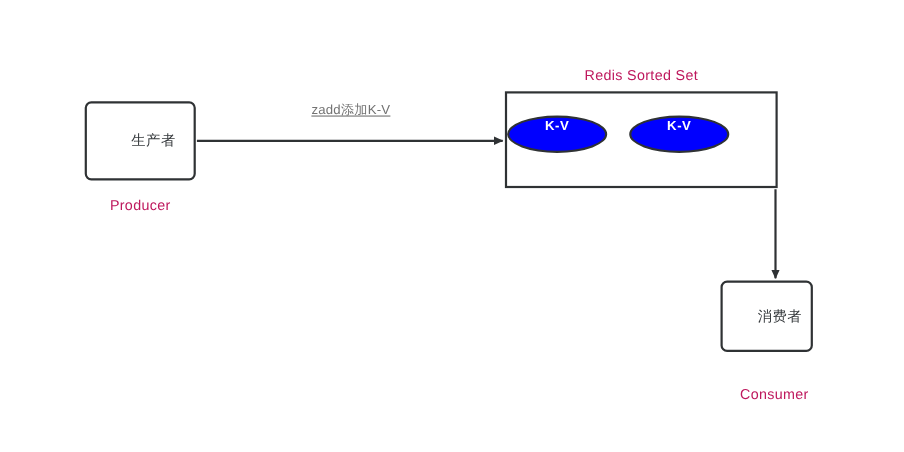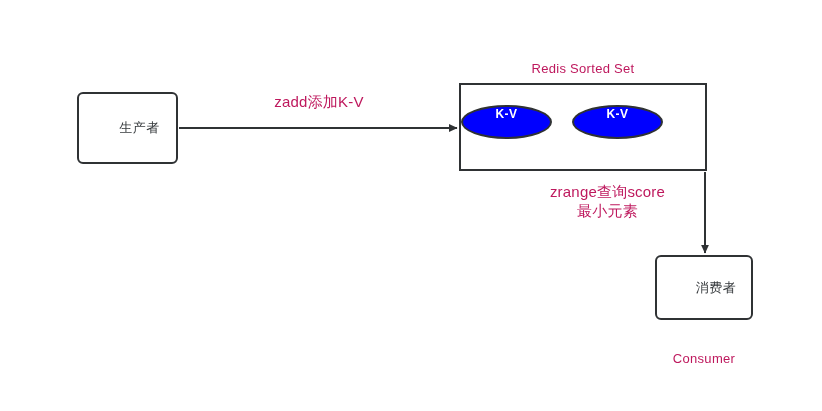--- a/index.html
+++ b/index.html
@@ -41,21 +41,21 @@
     left: 459px;
     top: 83px;
     width: 248px;
     height: 88px;
     align-items: flex-start;
     justify-content: flex-start;
   }
   #consumer-box {
     left: 655px;
     top: 255px;
-    width: 98px;
+    width: 84px;
     height: 65px;
   }
   .caption {
     position: absolute;
     color: #be185d;
     font-size: 13px;
     letter-spacing: 0.3px;
     white-space: nowrap;
   }
   #producer-caption {
@@ -104,25 +104,26 @@
   .edge-svg {
     position: absolute;
     left: 0;
     top: 0;
     width: 822px;
     height: 411px;
     pointer-events: none;
   }
   .edge-label {
     position: absolute;
-    color: #be185d;
-    font-size: 15px;
+    color: #737373;
+    font-size: 12px;
     letter-spacing: 0.2px;
     white-space: nowrap;
     line-height: 1.25;
+    text-decoration: underline;
   }
   #zadd-label {
     left: 182px;
     top: 93px;
     width: 274px;
     text-align: center;
   }
   #zrange-label {
     left: 510px;
     top: 183px;
@@ -141,38 +142,35 @@
         <path d="M0,0.6 L8.6,4.5 L0,8.4 z" fill="#2f3234"></path>
       </marker>
     </defs>
     <line x1="179" y1="128" x2="457" y2="128" stroke="#2f3234" stroke-width="2" marker-end="url(#arrowhead)"></line>
     <line x1="705" y1="172" x2="705" y2="253" stroke="#2f3234" stroke-width="2" marker-end="url(#arrowhead)"></line>
   </svg>
 
   <div class="node-box rounded" id="producer-box">
     <span>生产者</span>
   </div>
+  <div class="caption" id="producer-caption">Producer</div>
 
   <div class="caption" id="redis-title">Redis Sorted Set</div>
 
   <div class="node-box" id="redis-box"></div>
 
   <div class="kv-ellipse" id="kv-1" style="background:#0000ff">
     <span>K-V</span>
   </div>
 
   <div class="kv-ellipse" id="kv-2" style="background:#0000ff">
     <span>K-V</span>
   </div>
 
   <div class="edge-label" id="zadd-label">zadd添加K-V</div>
 
-  <div class="edge-label" id="zrange-label">
-    <div>zrange查询score</div>
-    <div>最小元素</div>
-  </div>
 
   <div class="node-box rounded" id="consumer-box">
     <span>消费者</span>
   </div>
   <div class="caption" id="consumer-caption">Consumer</div>
 
 </div>
 
 </body></html>

